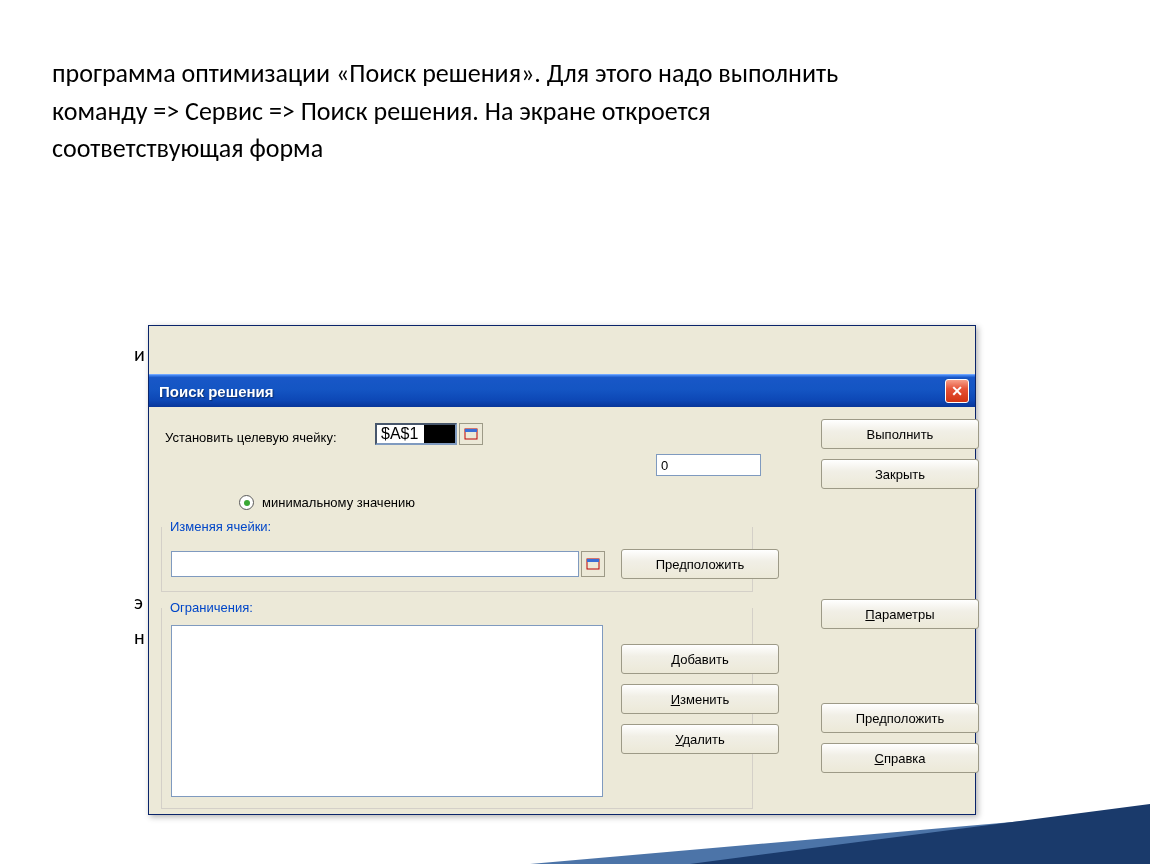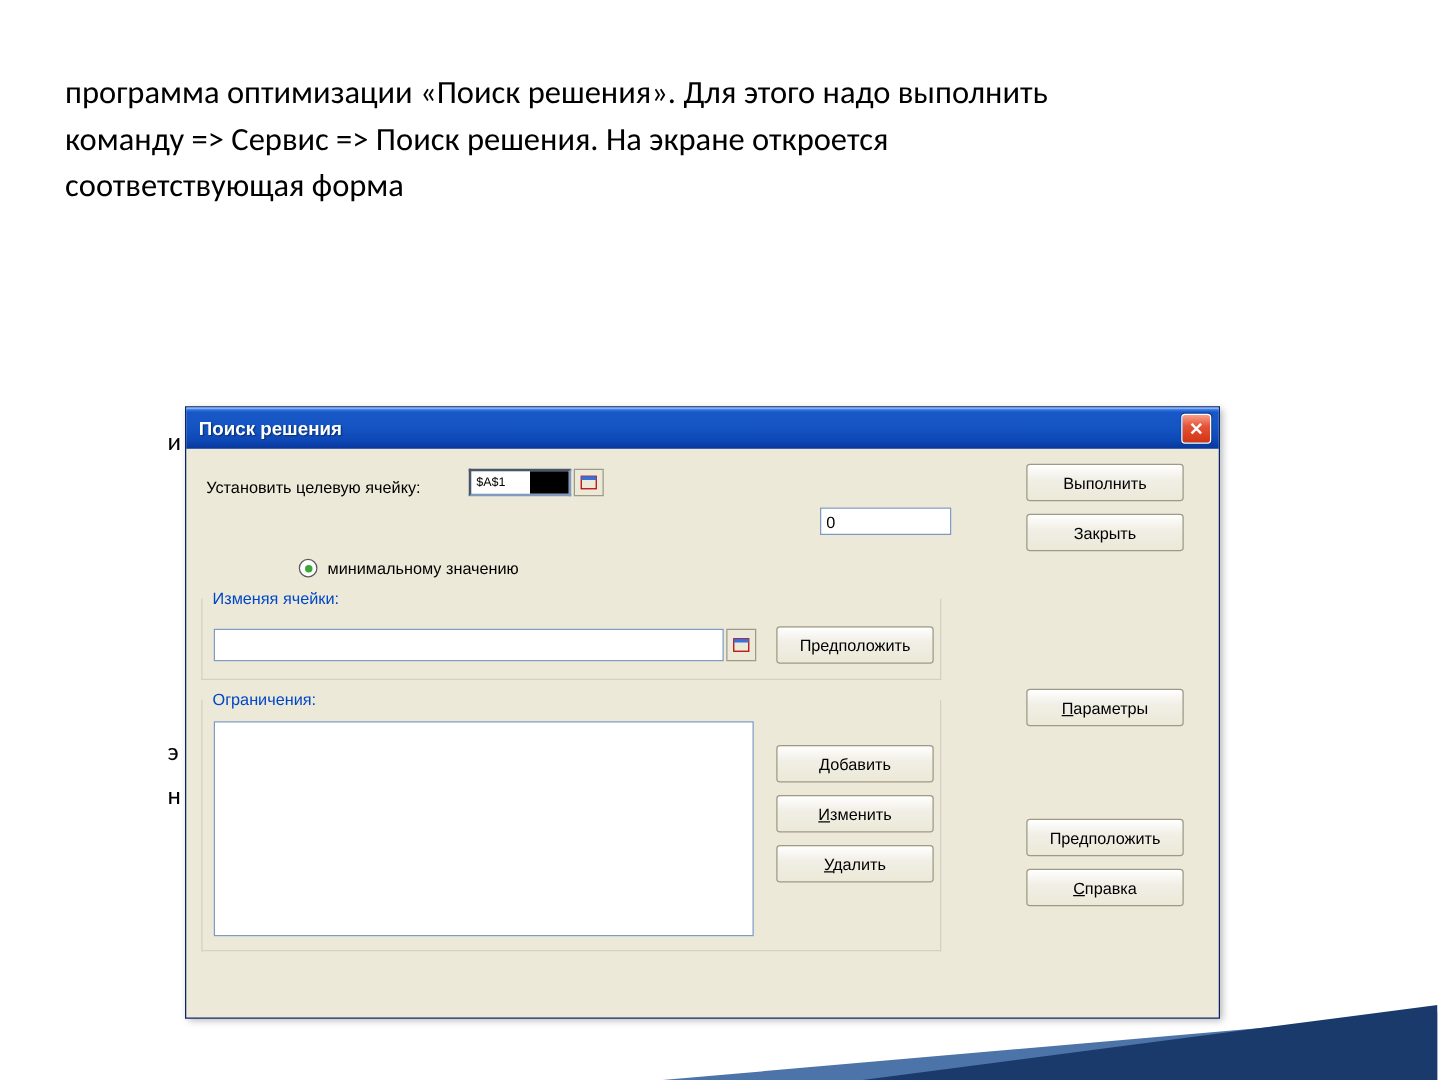--- a/index.html
+++ b/index.html
@@ -32,20 +32,21 @@
     box-shadow: 2px 2px 6px rgba(0,0,0,.3);
   }
   .titlebar {
     height: 32px;
     background: linear-gradient(to bottom, #4a8bf5 0%, #1857c7 8%, #1455c3 45%, #0d47b5 80%, #08369a 100%);
     display: flex;
     align-items: center;
     justify-content: space-between;
     padding: 0 6px 0 10px;
     border-top: 1px solid #6fa6ff;
+    margin-top: 48px;
   }
   .titlebar-text {
     color: #fff;
     font-weight: bold;
     font-size: 15px;
     font-family: Tahoma, sans-serif;
     text-shadow: 1px 1px 1px rgba(0,0,0,.4);
   }
   .close-btn {
     width: 22px;
@@ -79,21 +80,21 @@
     left: 16px;
     display: flex;
     align-items: flex-end;
   }
   .target-input {
     width: 70px;
     height: 18px;
     background: #fff;
     border: 2px inset #7f9abf;
     font-family: Tahoma, sans-serif;
-    font-size: 10px;
+    font-size: 16px;
     padding: 0 4px;
     background: linear-gradient(to right, #fff 0%, #fff 60%, #000 60%, #000 100%);
     color: #000;
   }
   .range-btn {
     width: 22px;
     height: 20px;
     background: #ece9d8;
     border: 1px solid #9d9a87;
     margin-left: 2px;
@@ -213,21 +214,21 @@
     height: 28px;
     background: linear-gradient(to bottom, #ffffff 0%, #f1efe6 40%, #ece9d8 100%);
     border: 1px solid #9d9a87;
     border-radius: 3px;
     font-family: Tahoma, sans-serif;
     font-size: 13px;
     display: flex;
     align-items: center;
     justify-content: center;
     cursor: pointer;
-    padding: 0 2px;
+    padding: 0 18px;
   }
   .underline-char { text-decoration: underline; }
   .bg-wedge {
     position: absolute;
     bottom: 0; right: 0;
     width: 0; height: 0;
     border-left: 460px solid transparent;
     border-bottom: 60px solid #1a3a6b;
   }
   .bg-wedge2 {

